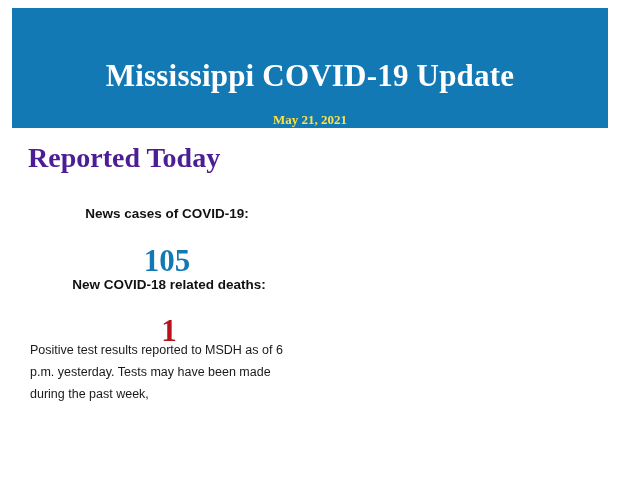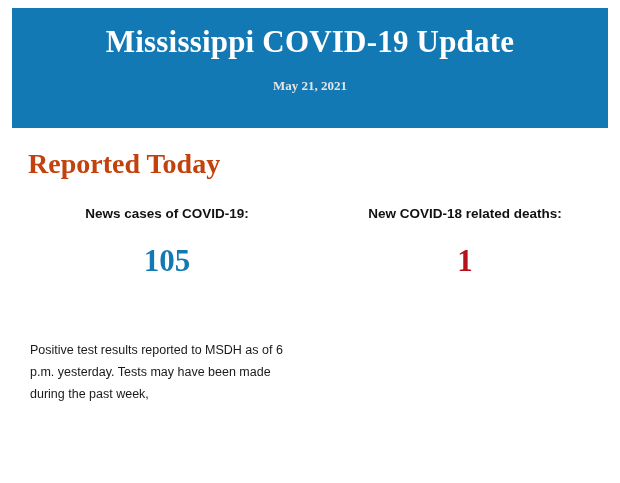--- a/index.html
+++ b/index.html
@@ -23,56 +23,56 @@
     position: absolute;
     left: 12px;
     top: 8px;
     width: 596px;
     height: 120px;
     background: #1379b4;
     box-sizing: border-box;
     display: flex;
     flex-direction: column;
     align-items: center;
-    justify-content: flex-start;
+    justify-content: flex-end;
     padding-top: 16px;
   }
   .banner-title {
     font-family: "Liberation Serif", serif;
     font-weight: bold;
     font-size: 31px;
     color: #ffffff;
     letter-spacing: 0.2px;
     text-align: center;
     line-height: 1.15;
   }
   .banner-date {
     margin-top: 18px;
     font-family: "Liberation Serif", serif;
     font-weight: bold;
     font-size: 13px;
-    color: #e5e5e5;
+    color: #fde047;
     text-align: center;
   }
   .section-heading {
     position: absolute;
     left: 28px;
-    top: 148px;
+    top: 142px;
     font-family: "Liberation Serif", serif;
     font-weight: bold;
     font-size: 28px;
-    color: #c2410c;
+    color: #4c1d95;
   }
   .stats {
     position: absolute;
     left: 12px;
     top: 205px;
     width: 596px;
     display: flex;
-    flex-direction: row;
+    flex-direction: column;
   }
   .stat-col {
     box-sizing: border-box;
   }
   .stat-col.left {
     width: 296px;
     padding-left: 14px;
   }
   .stat-col.right {
     width: 300px;

